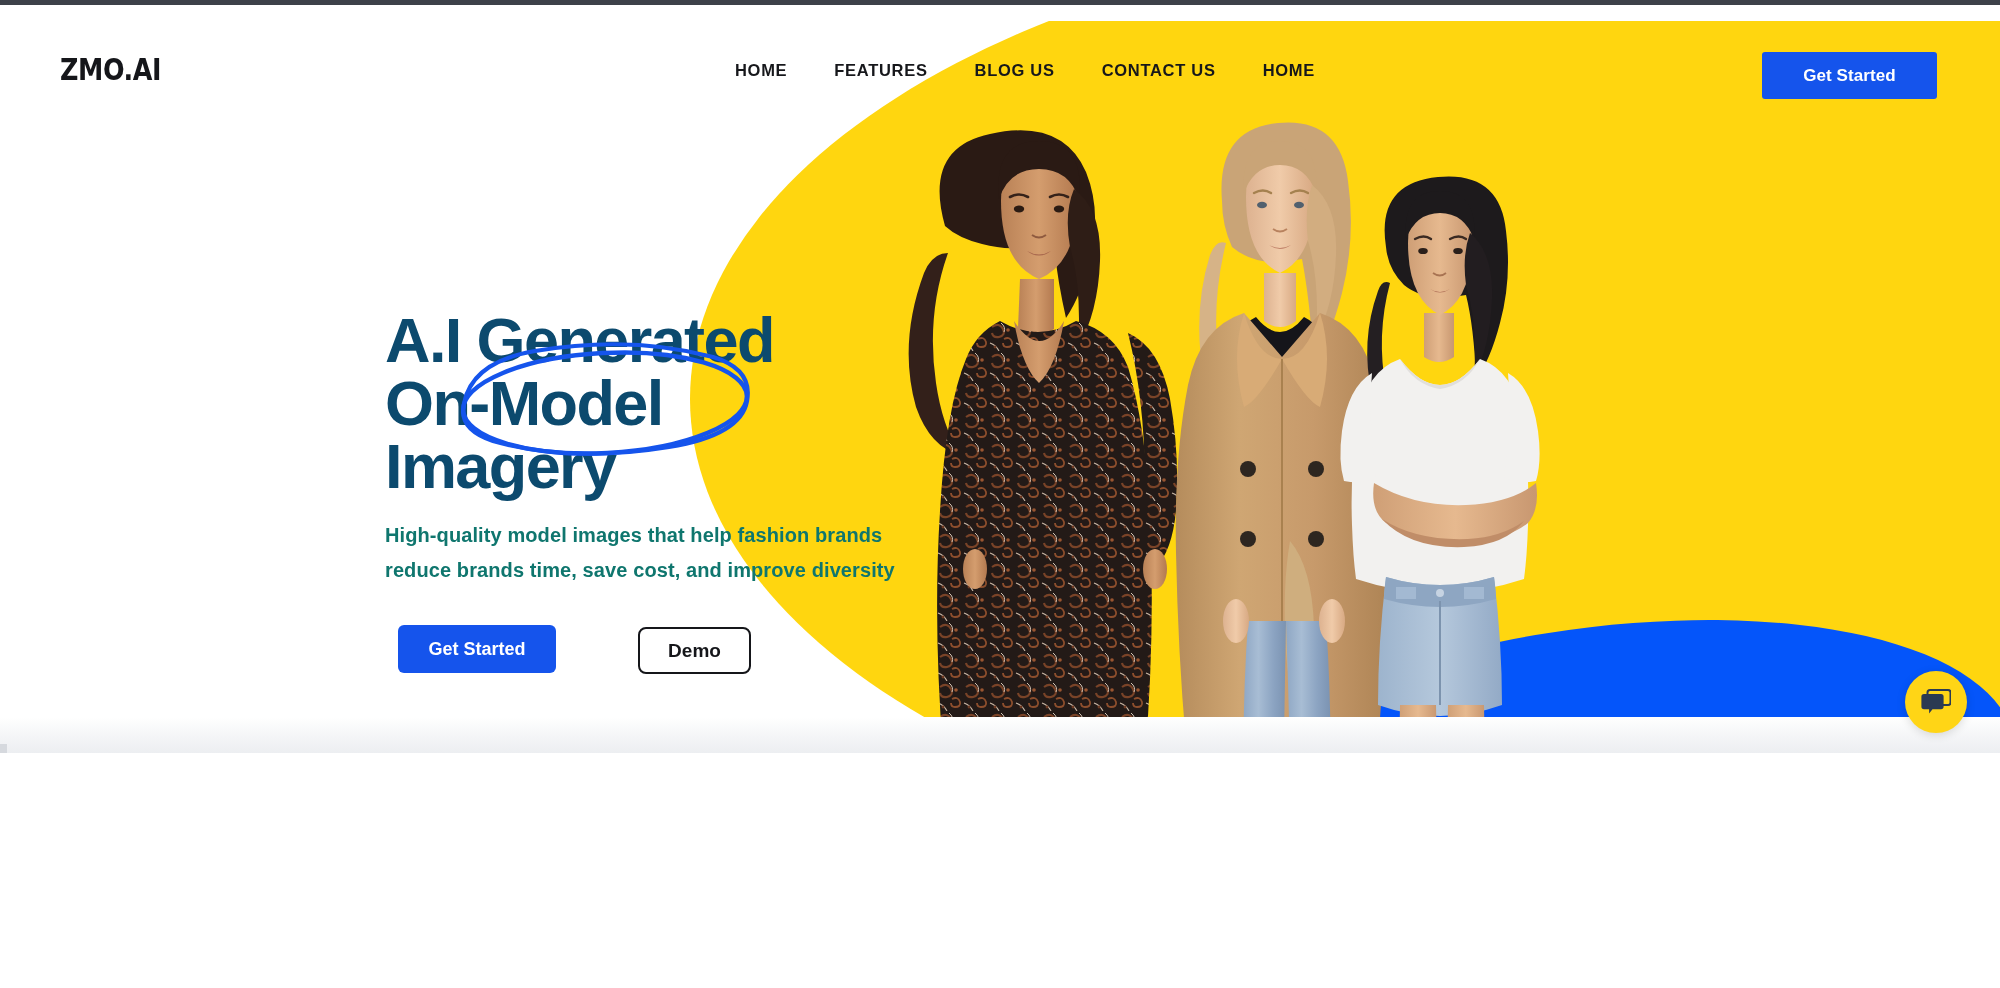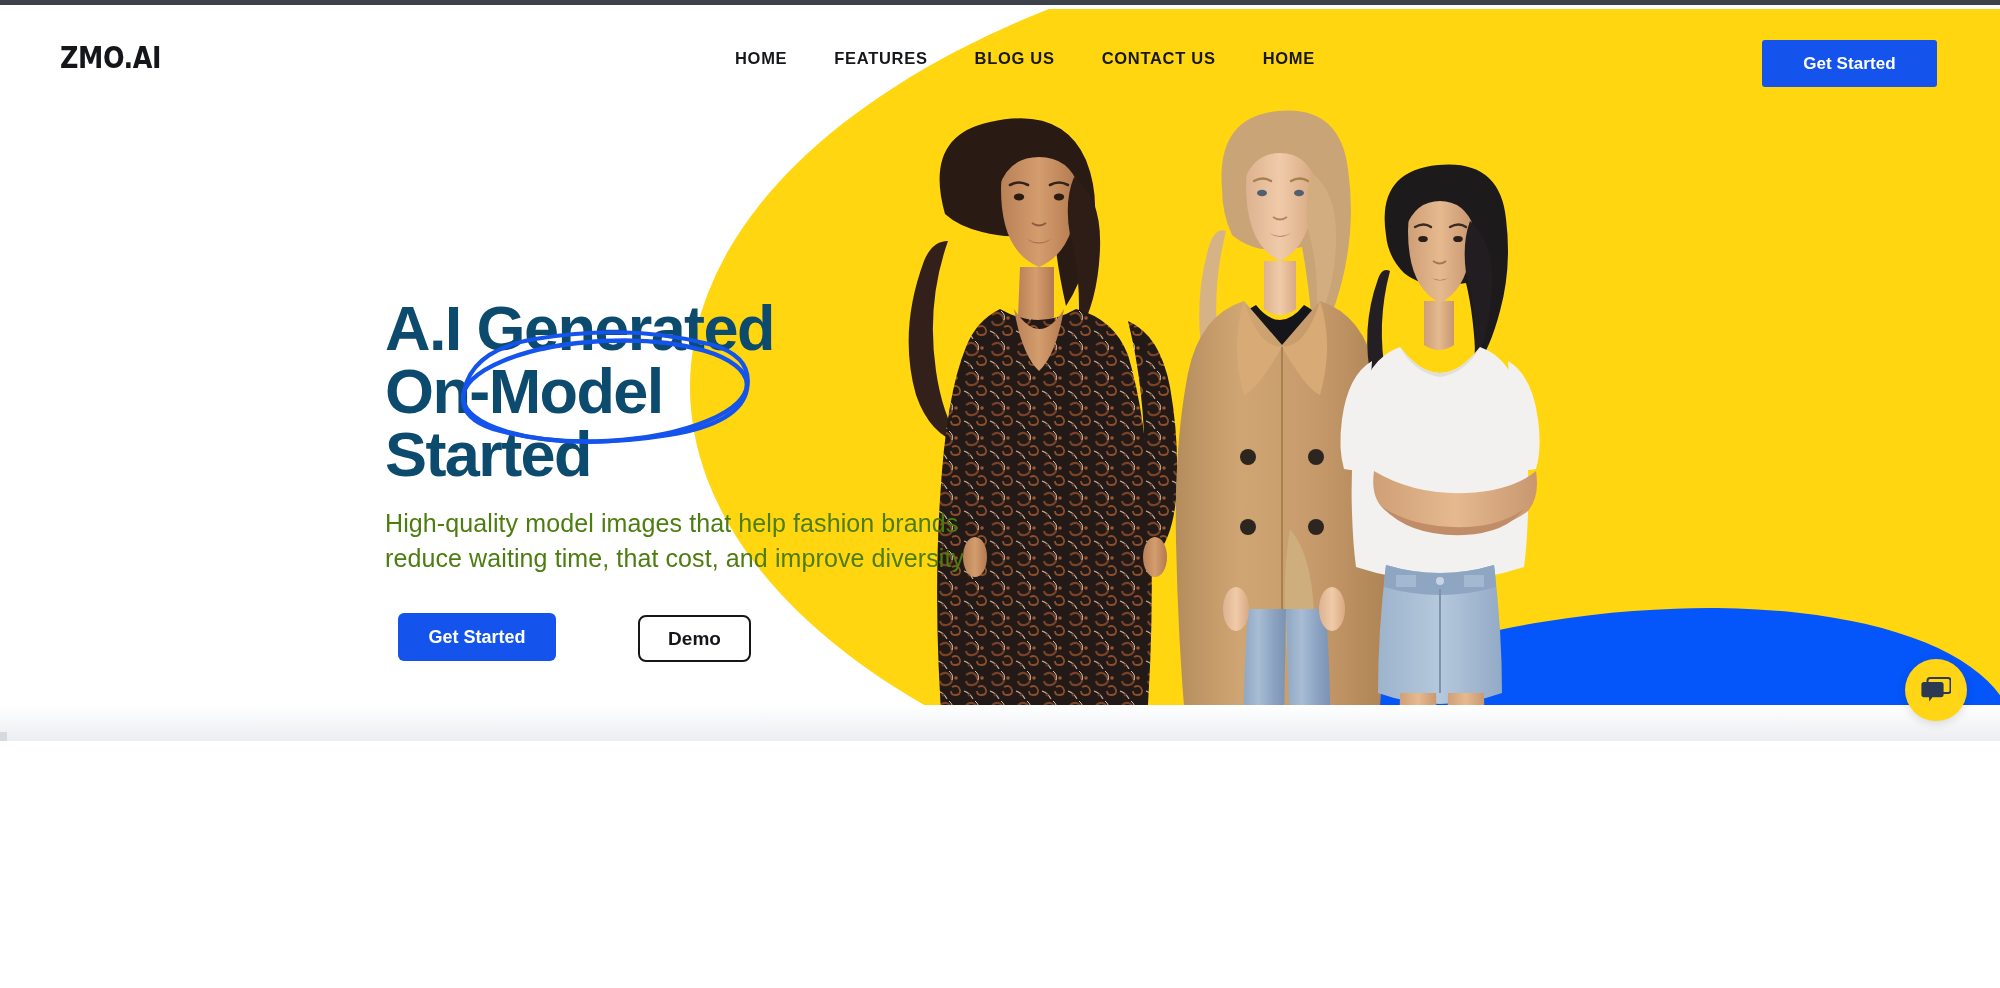--- a/index.html
+++ b/index.html
@@ -11,21 +11,21 @@
   }
 
   
   #top-chrome {
     position:absolute; top:0; left:0; width:2000px; height:5px;
     background:#3d4149; z-index:60;
   }
 
   
   #page {
-    position:absolute; top:9px; left:0; width:2000px; height:732px;
+    position:absolute; top:21px; left:0; width:2000px; height:732px;
     background:#ffffff; overflow:hidden;
   }
 
   
   #shapes { position:absolute; inset:0; width:2000px; height:983px; z-index:1; }
 
   
   #header {
     position:absolute; top:0; left:0; width:2000px; height:110px;
     z-index:30; display:flex; align-items:center;
@@ -56,22 +56,22 @@
   
   #hero { position:absolute; left:0; top:0; z-index:25; }
   #headline {
     position:absolute; left:385px; top:288px;
     font-size:63px; line-height:63px; font-weight:bold;
     letter-spacing:-1.6px; color:#0c4a6e; white-space:nowrap;
   }
   #headline .ln { display:block; }
   #subhead {
     position:absolute; left:385px; top:497px;
-    font-size:25px; line-height:35px; color:#4d7c0f;
-    letter-spacing:0.1px; white-space:nowrap;
+    font-size:20px; line-height:35px; color:#0f766e;
+    letter-spacing:0.1px; white-space:nowrap;font-weight:bold;
   }
   #subhead .ln { display:block; }
 
   #hero-buttons {
     position:absolute; left:398px; top:604px;
     display:flex; align-items:flex-start; gap:82px;
   }
   #btn-get-started {
     width:158px; height:48px; background:#1554ec; color:#ffffff;
     border:none; border-radius:6px; font-size:18px; font-weight:600;
@@ -330,31 +330,31 @@
     </nav>
 
     <button id="header-cta">Get Started</button>
   </div>
 
   <div id="hero">
 
     <h1 id="headline">
       <span class="ln">A.I Generated</span>
       <span class="ln">On-Model</span>
-      <span class="ln">Started</span>
+      <span class="ln">Imagery</span>
     </h1>
 
     <svg style="position:absolute;left:455px;top:322px;width:300px;height:120px;z-index:26;overflow:visible" viewBox="0 0 300 120">
       <ellipse cx="150" cy="60" rx="142" ry="50" transform="rotate(-3 150 60)" fill="none" stroke="#1554ec" stroke-width="4.4" stroke-linecap="round"></ellipse>
       <path d="M8 70 q2 -50 72 -62 q96 -16 178 6 q40 12 34 44 q-6 34 -78 46 q-98 16 -176 -6 q-30 -10 -30 -30" fill="none" stroke="#1554ec" stroke-width="4.2" stroke-linecap="round"></path>
     </svg>
 
     <p id="subhead">
       <span class="ln">High-quality model images that help fashion brands</span>
-      <span class="ln">reduce waiting time, that cost, and improve diversity</span>
+      <span class="ln">reduce brands time, save cost, and improve diversity</span>
     </p>
 
     <div id="hero-buttons">
       <button id="btn-get-started">Get Started</button>
       <button id="btn-demo">Demo</button>
     </div>
   </div>
 
   <div id="chat-widget" title="Open chat">
     <svg width="30" height="28" viewBox="0 0 30 28">

